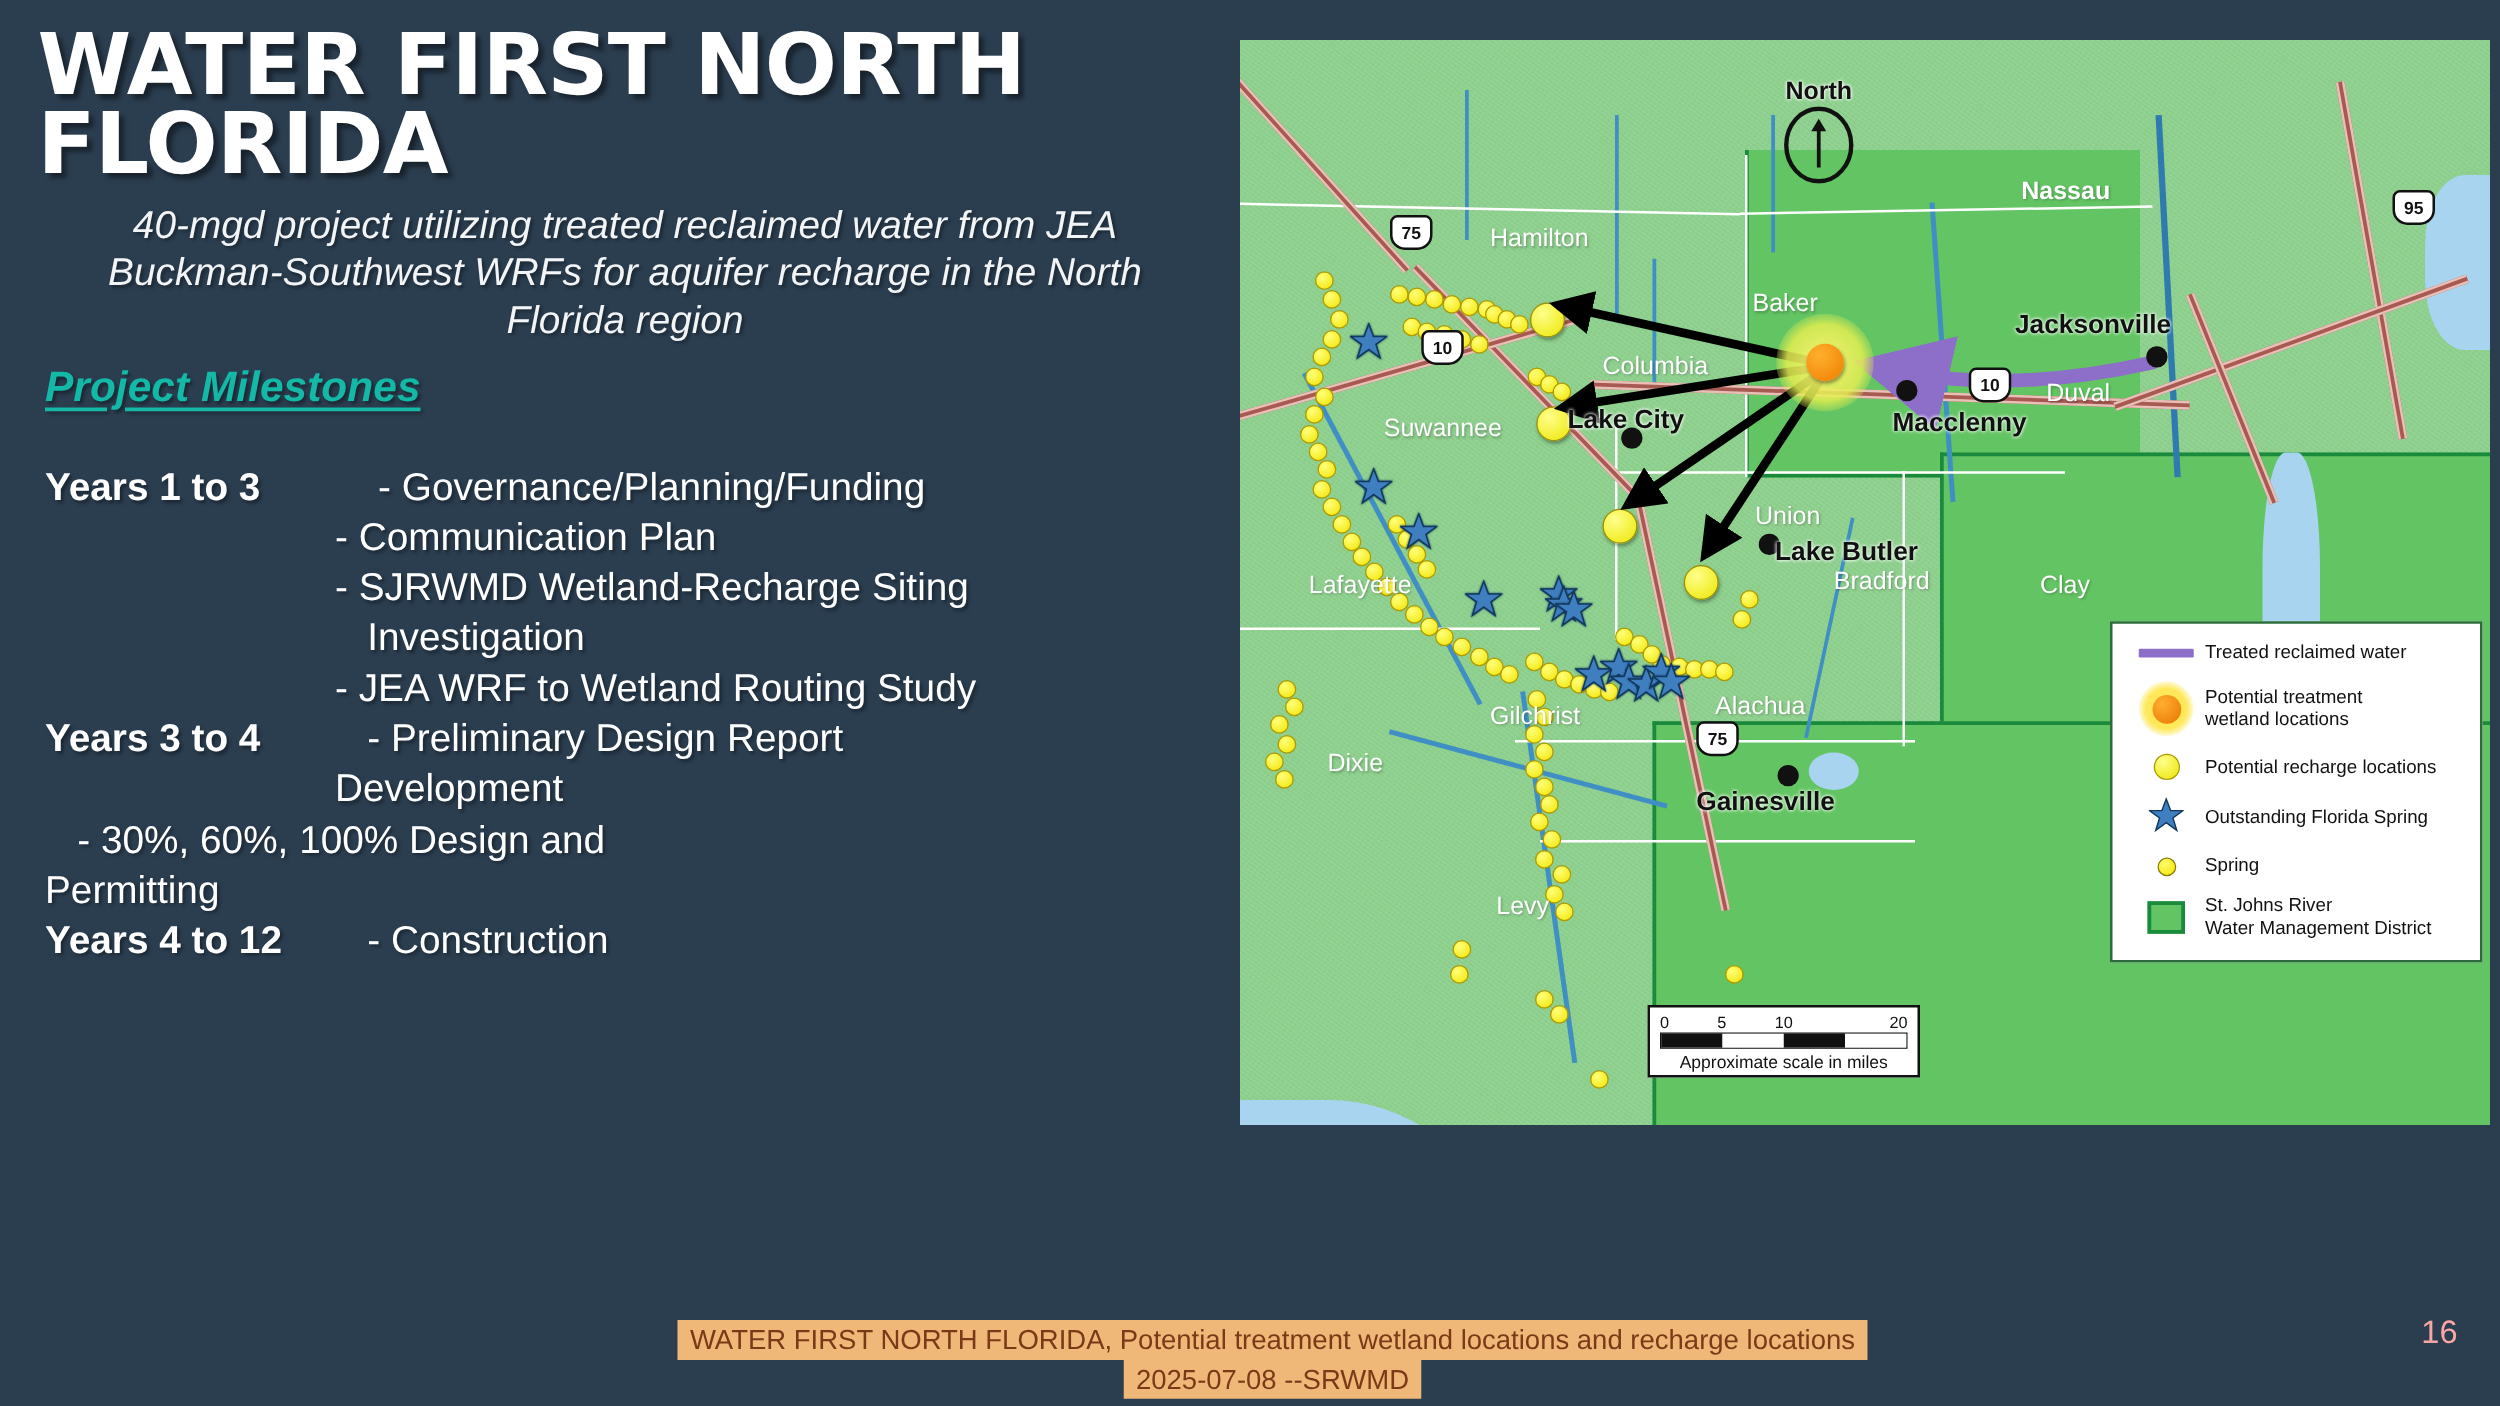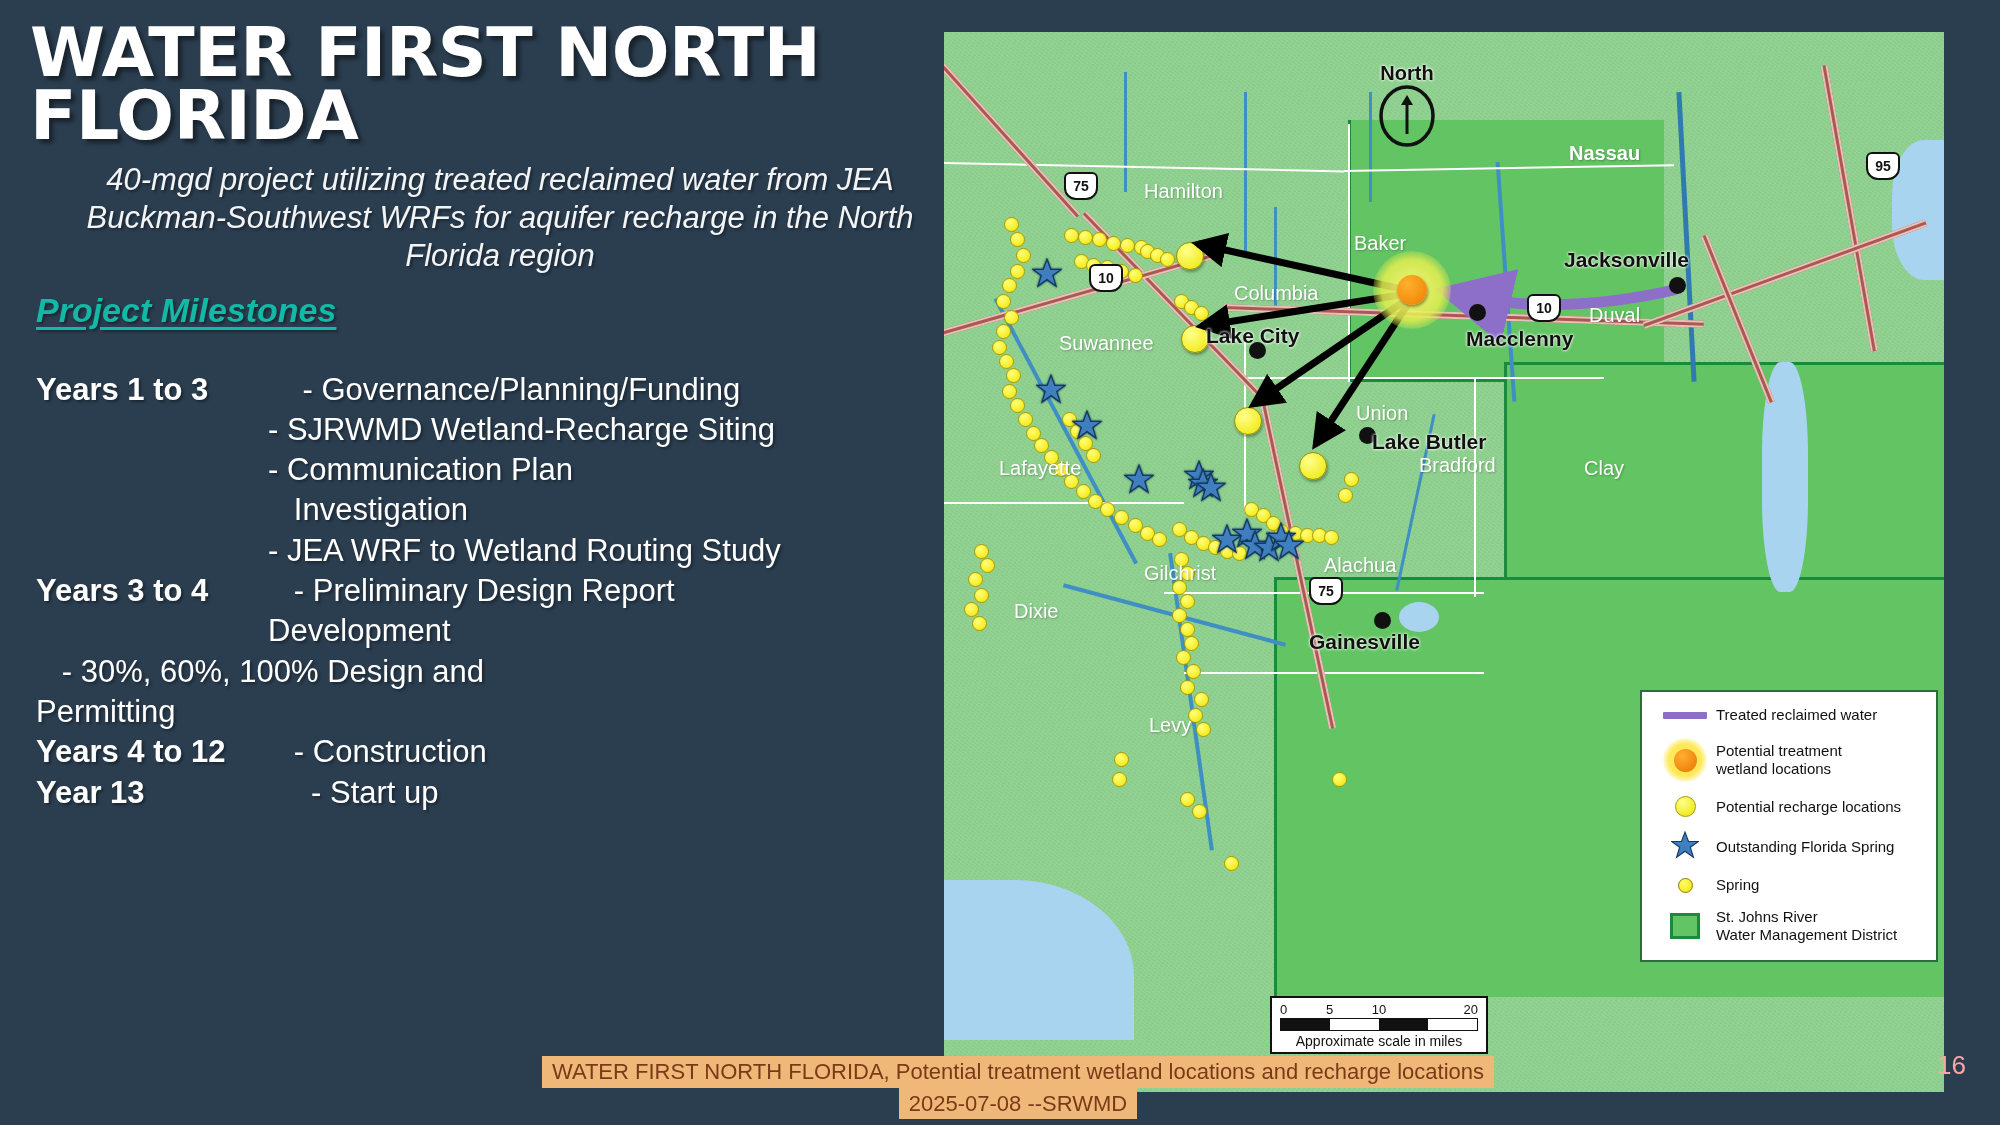--- a/index.html
+++ b/index.html
@@ -56,21 +56,21 @@
   .milestone-period {
     font-size:31px; font-weight:700;
     width:232px; flex:0 0 232px;
     line-height:1.30;
   }
   .milestone-tasks { font-size:31px; font-weight:400; line-height:1.30; }
   .milestone-tasks .task { white-space:pre-wrap; }
 
   
   #map-panel {
-    position:absolute; left:944px; top:32px; width:1000px; height:1060px;
+    position:absolute; left:992px; top:32px; width:1000px; height:868px;
     overflow:hidden;
     background:#0369a1;
   }
   #map-canvas { position:absolute; inset:0; }
   #map-land {
     position:absolute; inset:0;
     background:#8fd18f;
   }
   .texture {
     position:absolute; inset:0;
@@ -233,22 +233,22 @@
 
 <div id="left-panel">
   <div id="slide-title">WATER FIRST NORTH FLORIDA</div>
   <div id="slide-subtitle">40-mgd project utilizing treated reclaimed water from JEA Buckman-Southwest WRFs for aquifer recharge in the North Florida region</div>
   <div id="milestones-heading">Project Milestones</div>
   <div id="milestones-list">
       <div class="milestone-row">
         <div class="milestone-period">Years 1 to 3</div>
         <div class="milestone-tasks">
           <div class="task">    - Governance/Planning/Funding</div>
+          <div class="task">- Communication Plan</div>
           <div class="task">- SJRWMD Wetland-Recharge Siting</div>
-          <div class="task">- Communication Plan</div>
           <div class="task">   Investigation</div>
           <div class="task">- JEA WRF to Wetland Routing Study</div>
         </div>
       </div>
       <div class="milestone-row">
         <div class="milestone-period">Years 3 to 4</div>
         <div class="milestone-tasks">
           <div class="task">   - Preliminary Design Report</div>
           <div class="task">Development</div>
         </div>
@@ -256,26 +256,20 @@
       <div class="milestone-row">
         <div class="milestone-tasks">
           <div class="task">   - 30%, 60%, 100% Design and</div>
           <div class="task">Permitting</div>
         </div>
       </div>
       <div class="milestone-row">
         <div class="milestone-period">Years 4 to 12</div>
         <div class="milestone-tasks">
           <div class="task">   - Construction</div>
-        </div>
-      </div>
-      <div class="milestone-row">
-        <div class="milestone-period">Year 13</div>
-        <div class="milestone-tasks">
-          <div class="task">     - Start up</div>
         </div>
       </div>
     </div>
 </div>
 
 <div id="map-panel">
   <div id="map-canvas">
     <div id="map-land"></div>
     <div class="texture"></div>
 

